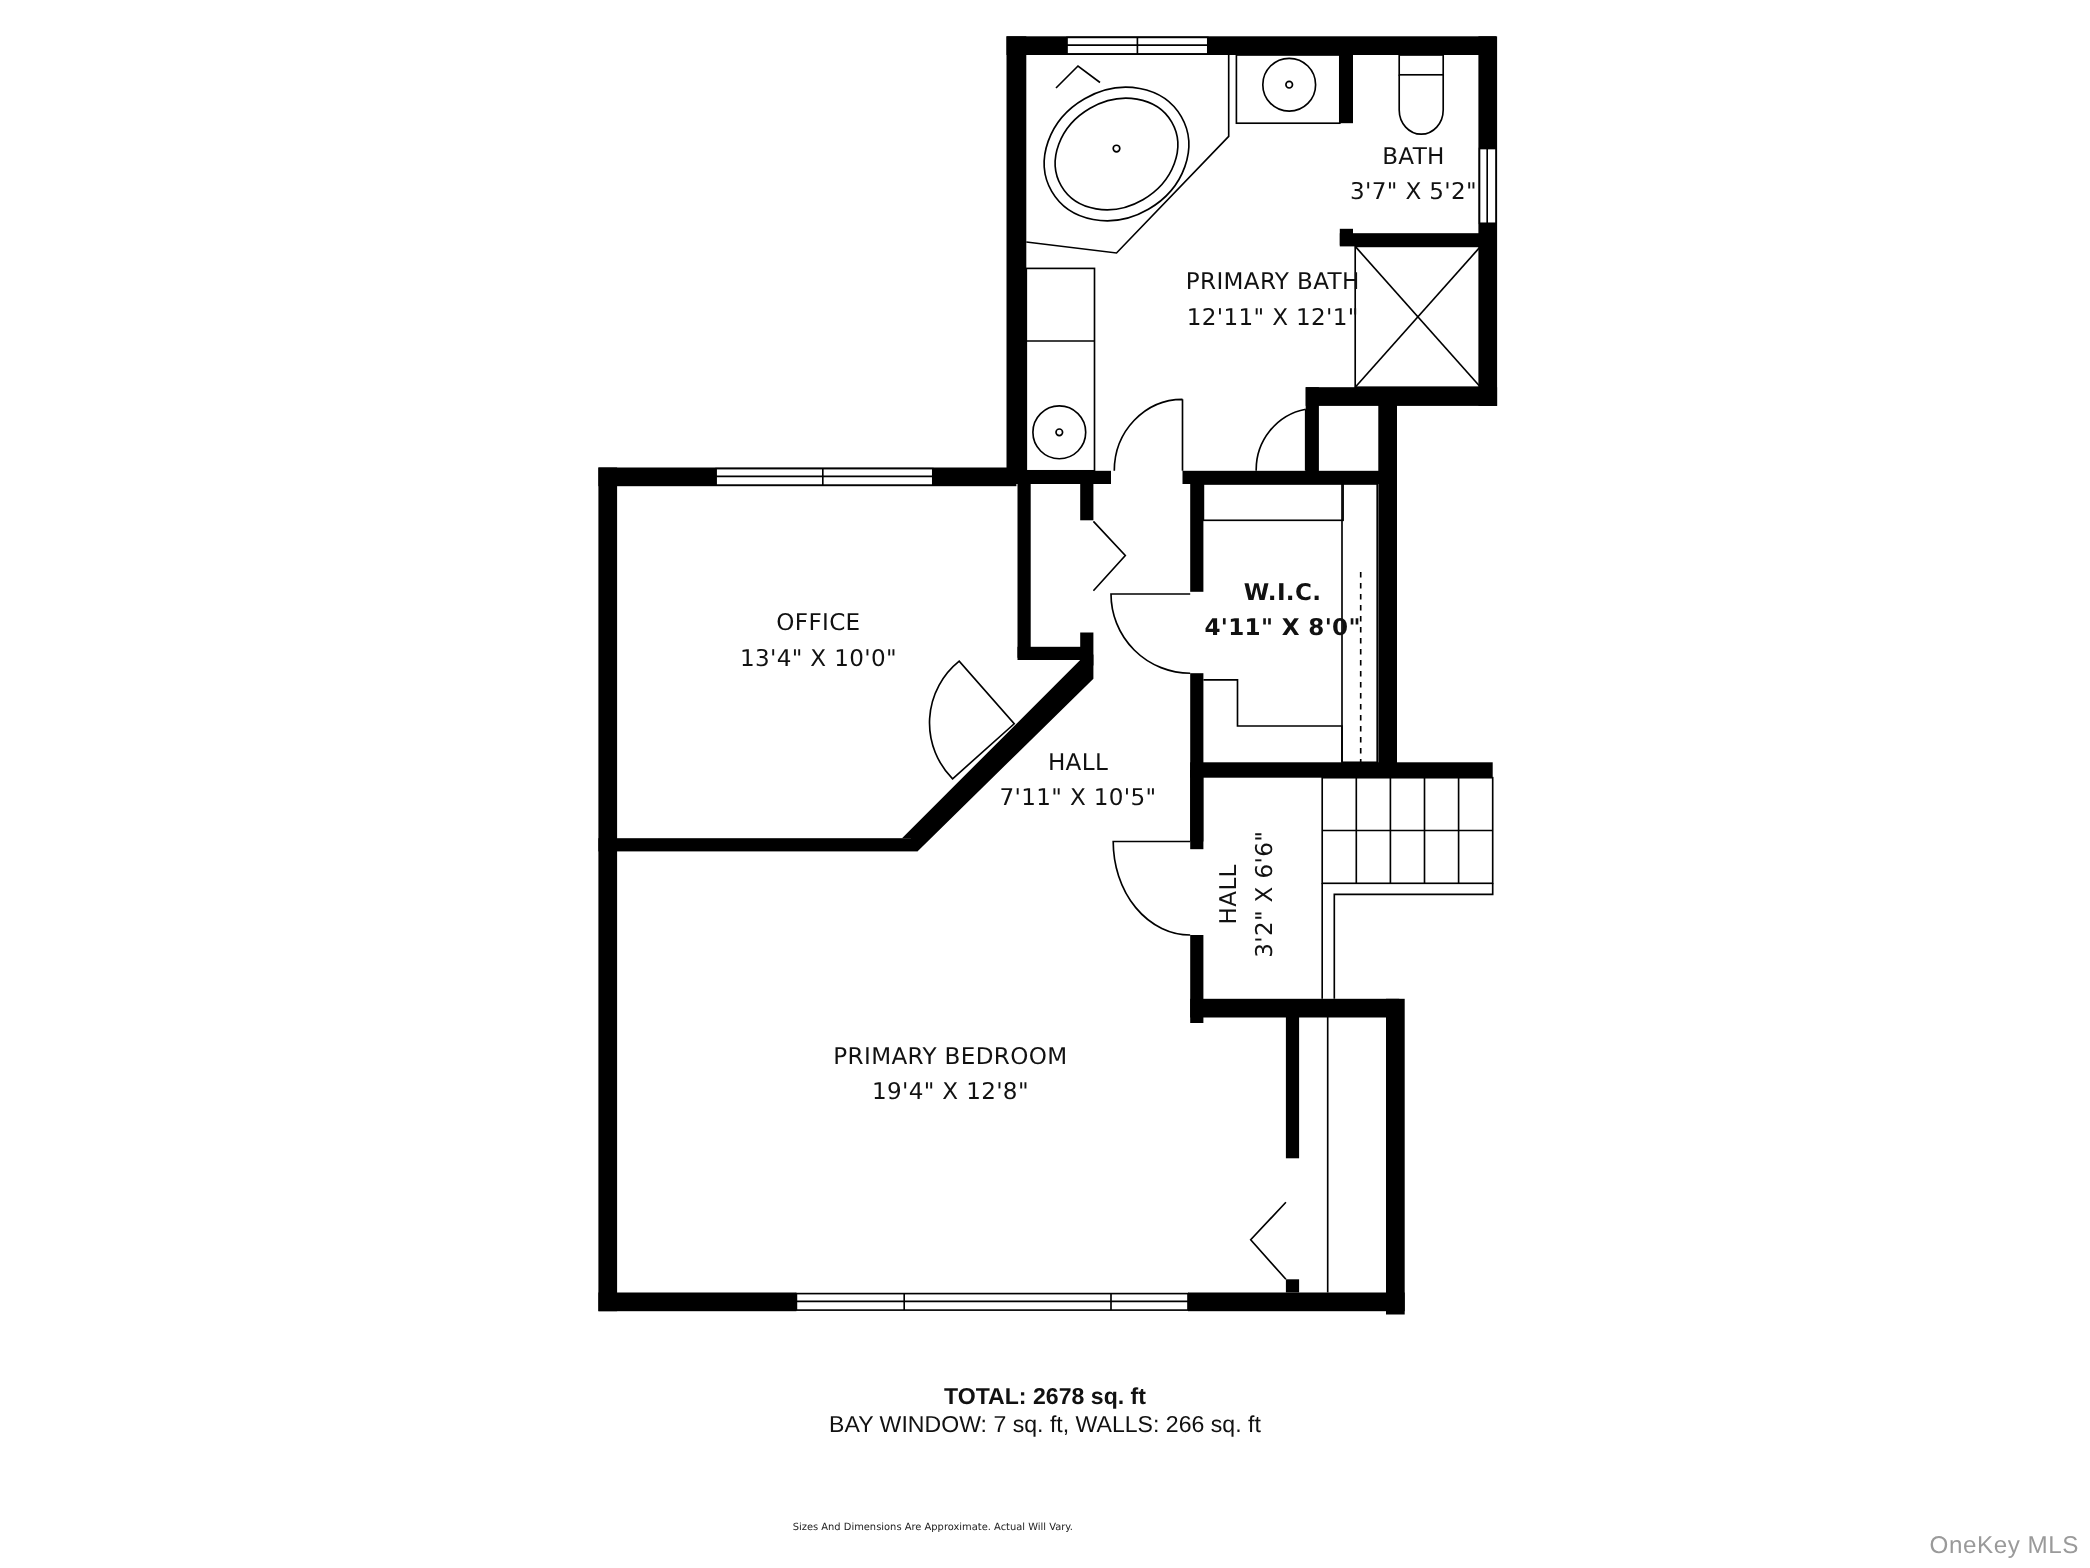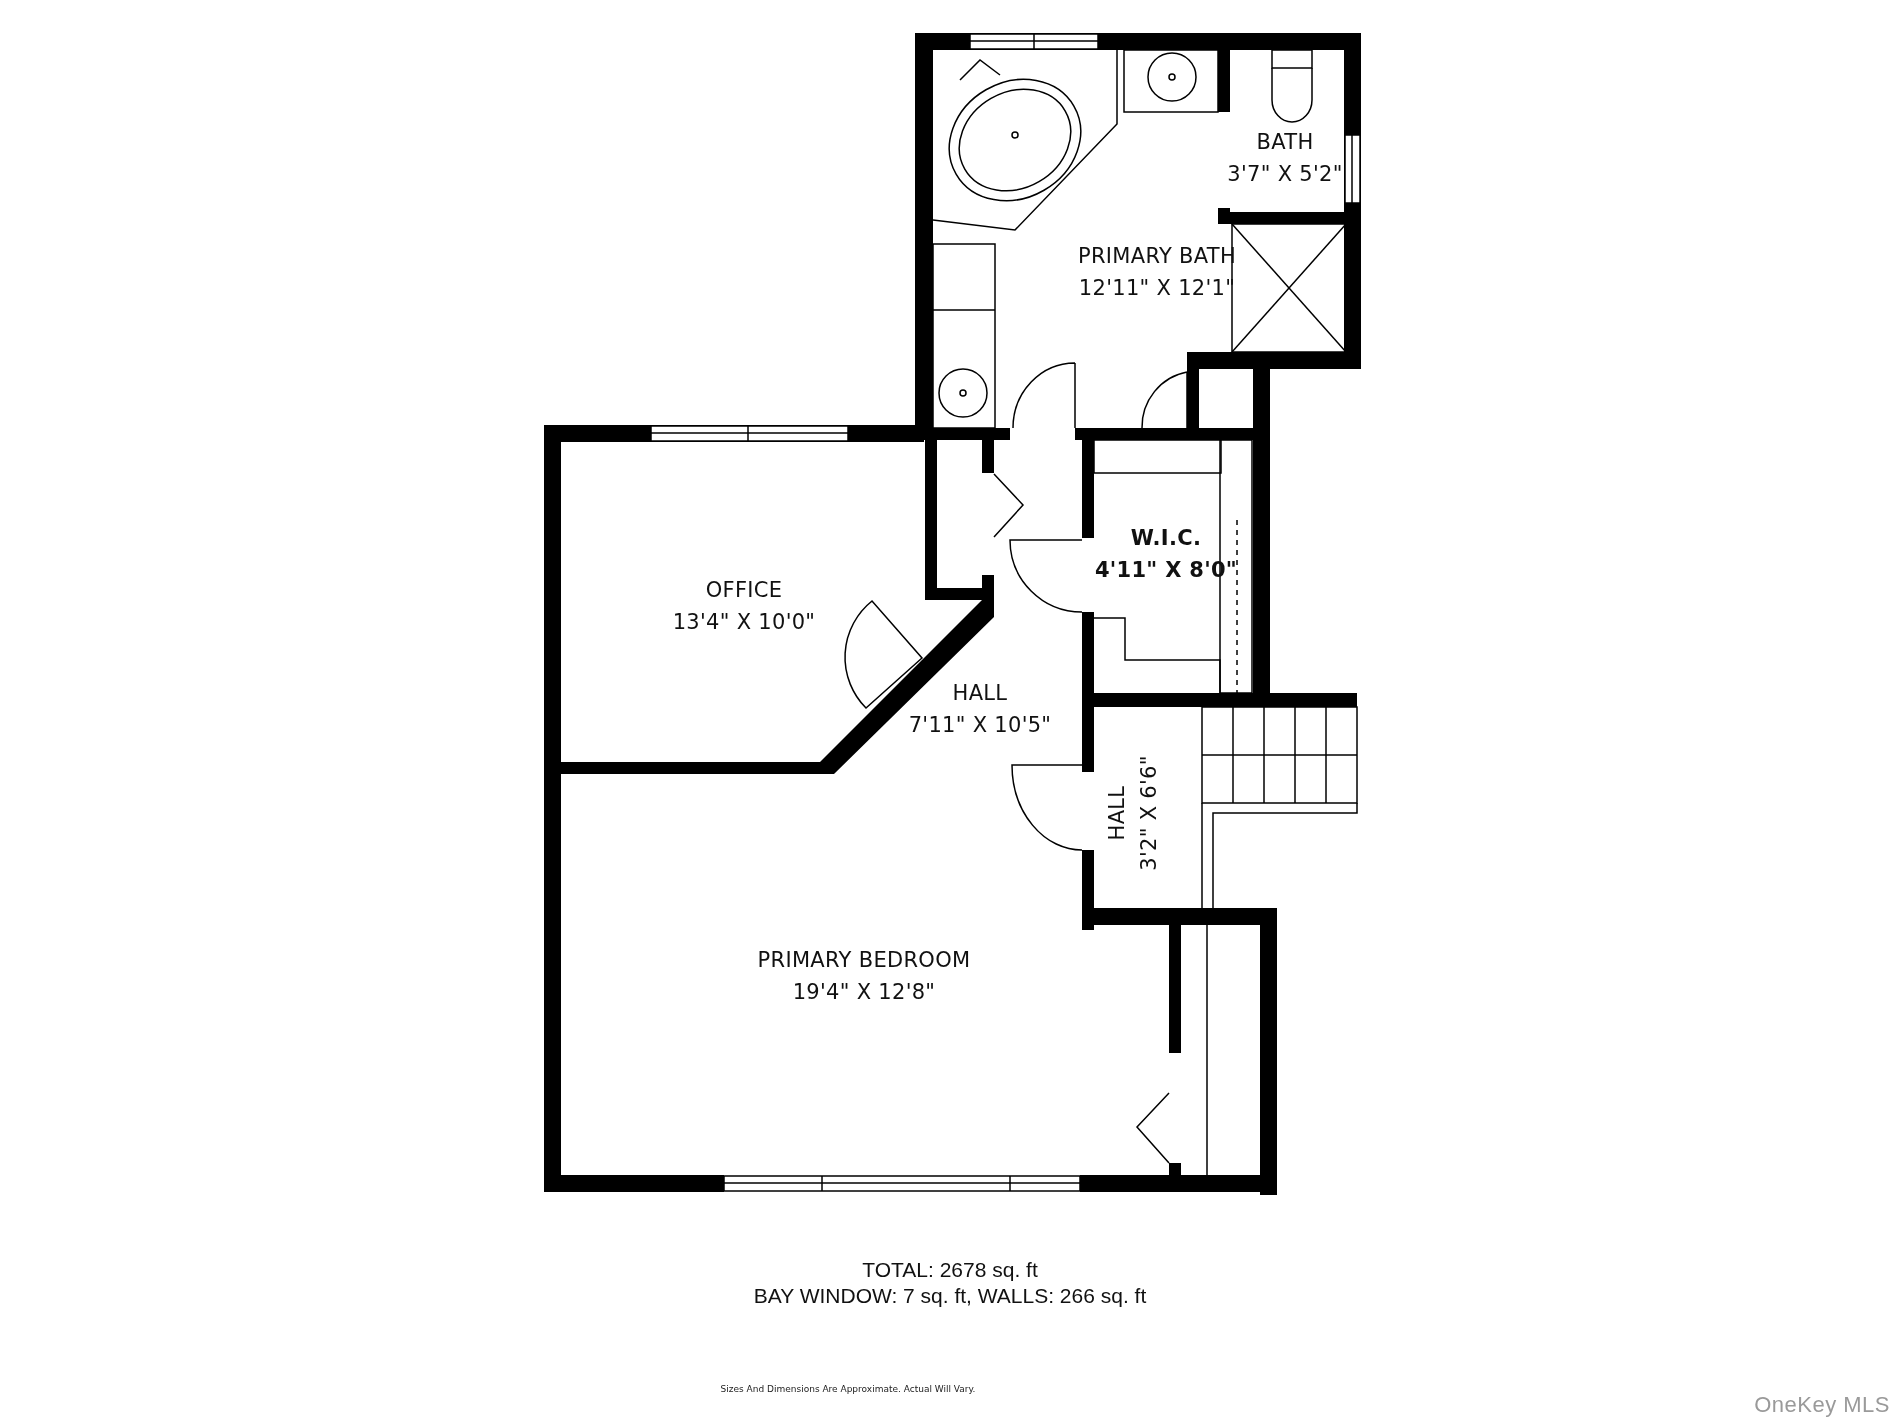--- a/index.html
+++ b/index.html
@@ -2,21 +2,21 @@
 <html><head>
   <meta charset="utf-8">
   <style>
     html, body { margin: 0; padding: 0; background: #ffffff; }
     body { width: 1900px; height: 1425px; position: relative; overflow: hidden; font-family: "Liberation Sans", "DejaVu Sans", sans-serif; }
     #plan { position: absolute; left: 0; top: 0; width: 1900px; height: 1425px; }
     .room-label { position: absolute; text-align: center; color: #111; font-family: "DejaVu Sans", sans-serif; font-size: 21px; line-height: 32px; white-space: nowrap; transform: translateX(-50%); letter-spacing: 0.3px; }
     .room-label .name, .room-label .dims { display: block; }
     .room-label.vertical { transform: translate(-50%, -50%) rotate(-90deg); }
     .footer { position: absolute; left: 0; width: 1900px; text-align: center; color: #111; font-family: "Liberation Sans", sans-serif; }
-    .footer .total { font-weight: normal; font-size: 21px; display: block; line-height: 26px; }
+    .footer .total { font-weight: bold; font-size: 21px; display: block; line-height: 26px; }
     .footer .line { display: block; font-size: 21px; line-height: 26px; }
     .disclaimer { position: absolute; top: 1384px; left: 0; width: 1696px; text-align: center; font-family: "DejaVu Sans", sans-serif; font-size: 9px; color: #222; }
     .watermark { position: absolute; right: 10px; top: 1392px; font-family: "Liberation Sans", sans-serif; font-size: 22px; color: #9a9a9a; letter-spacing: 0.5px; }
   </style>
 </head>
 <body>
 
 <svg id="plan" viewBox="0 0 1900 1425" xmlns="http://www.w3.org/2000/svg">
   <g fill="#000">
 
@@ -137,21 +137,21 @@
 </svg>
 
 <div class="room-label" style="left:1157px; top:240px;">
   <span class="name">PRIMARY BATH</span>
   <span class="dims">12'11" X 12'1"</span>
 </div>
 <div class="room-label" style="left:1285px; top:126px;">
   <span class="name">BATH</span>
   <span class="dims">3'7" X 5'2"</span>
 </div>
-<div class="room-label" style="left:744px; top:574px;">
+<div class="room-label" style="left:744px; top:550px;">
   <span class="name">OFFICE</span>
   <span class="dims">13'4" X 10'0"</span>
 </div>
 <div class="room-label" style="left:980px; top:677px;">
   <span class="name">HALL</span>
   <span class="dims">7'11" X 10'5"</span>
 </div>
 <div class="room-label" style="left:1166px; top:522px;font-weight:bold;">
   <span class="name">W.I.C.</span>
   <span class="dims">4'11" X 8'0"</span>

